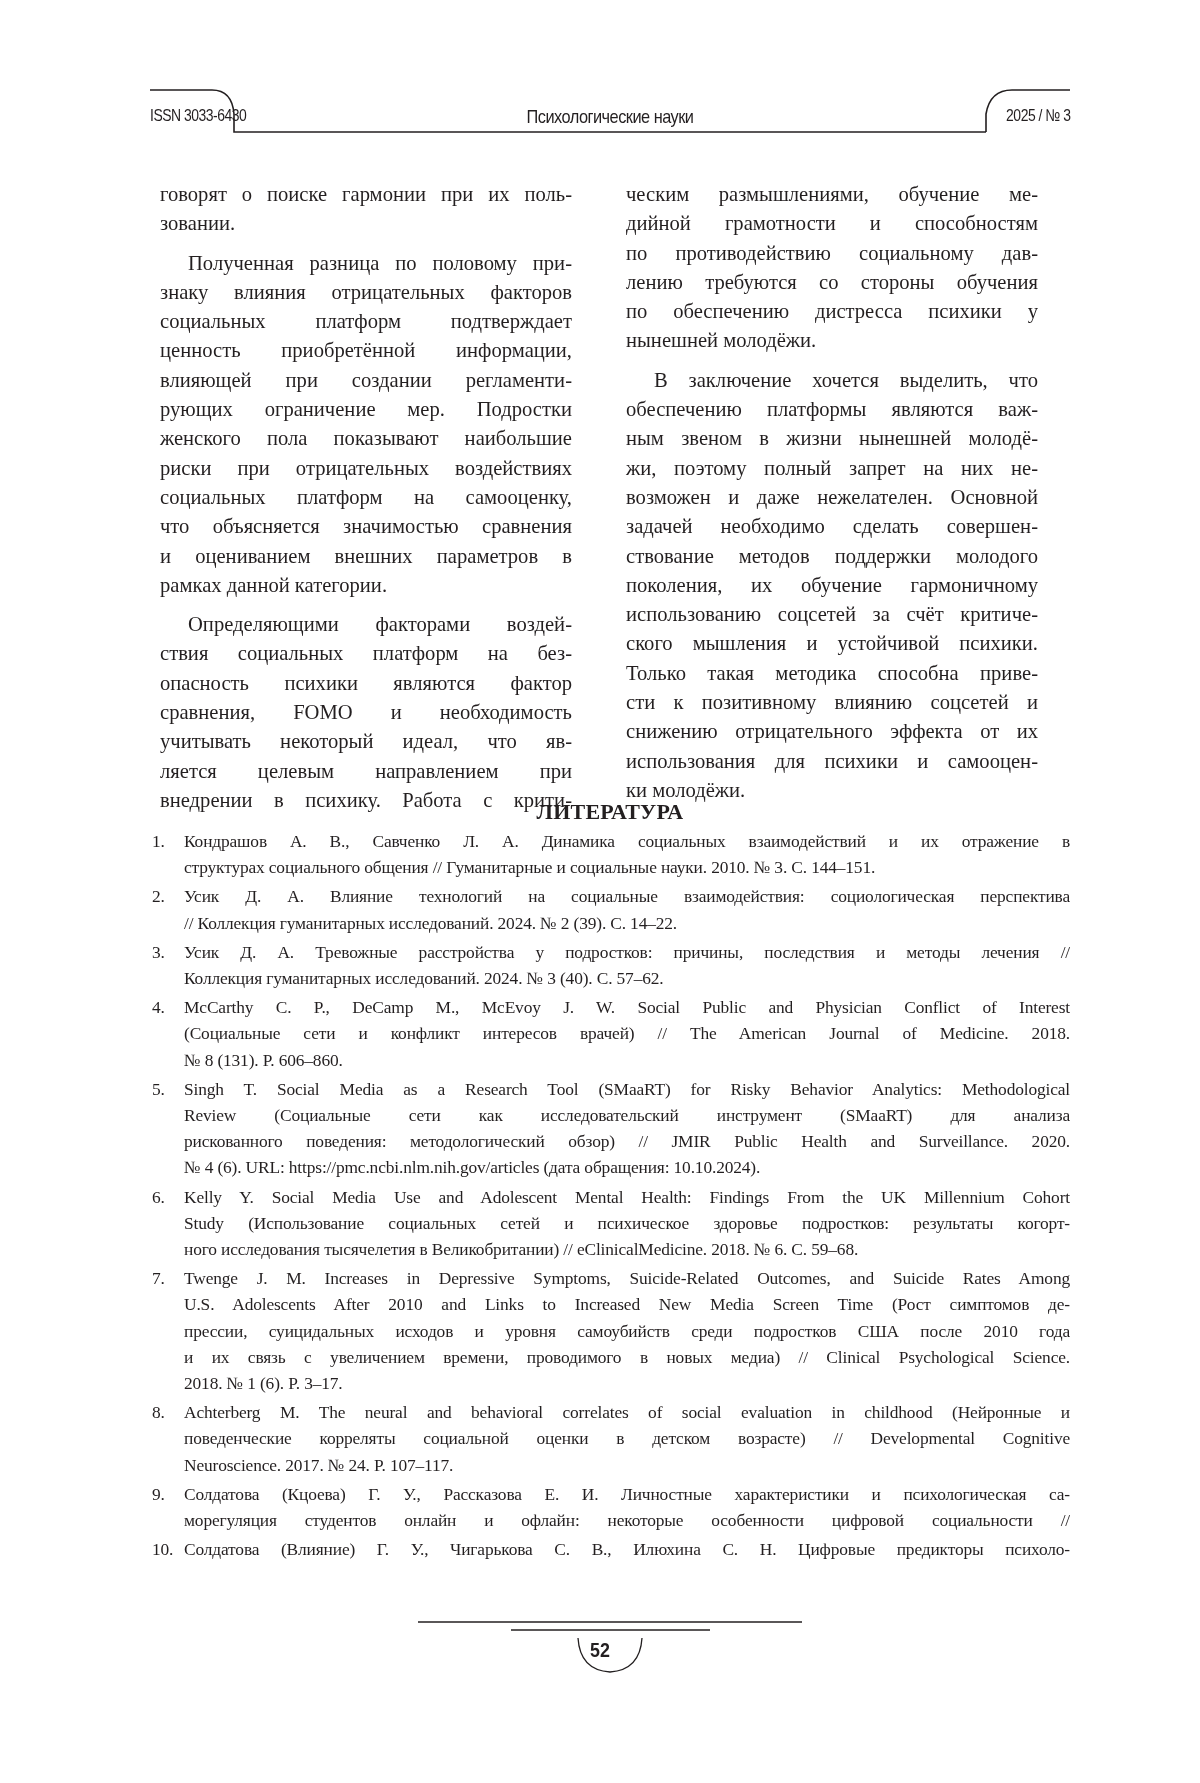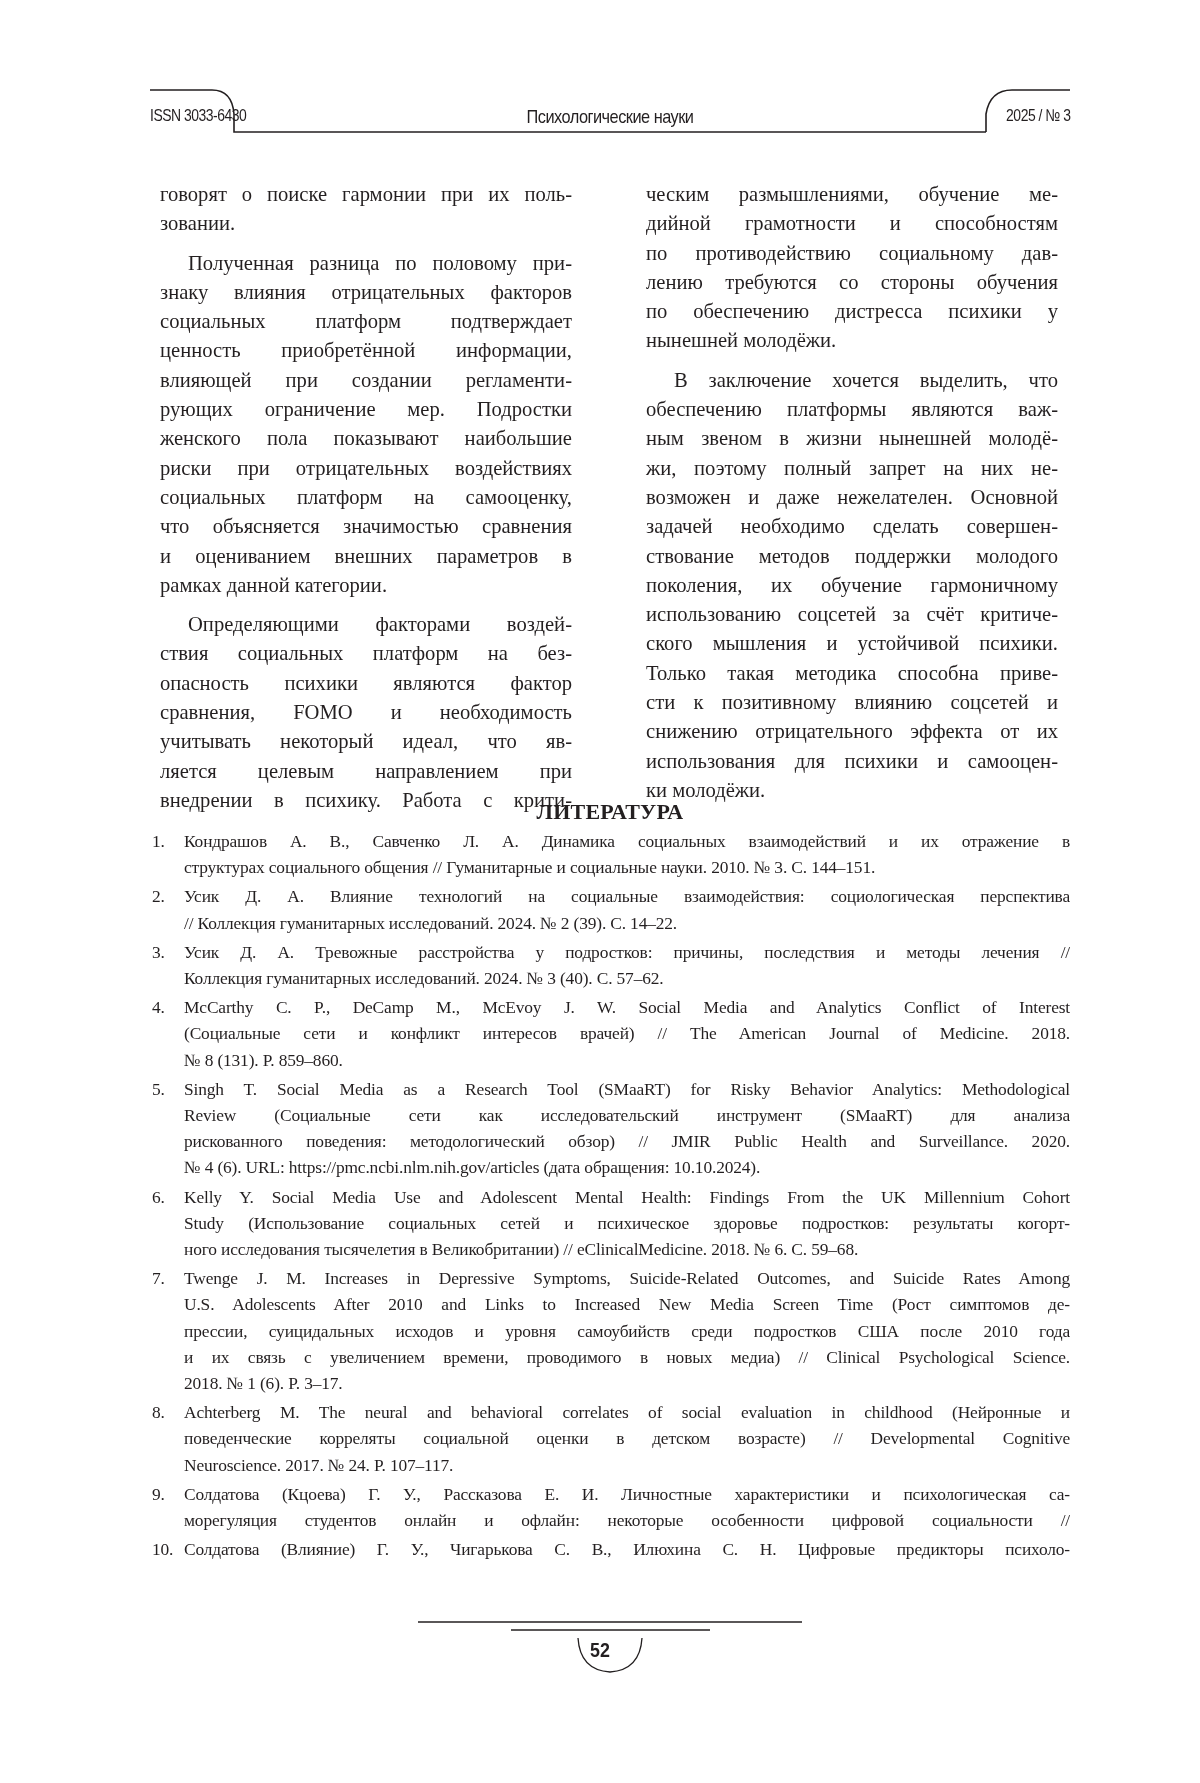--- a/index.html
+++ b/index.html
@@ -10,21 +10,21 @@
   .header svg.hdr-lines { position: absolute; left: 0; top: 0; width: 920px; height: 50px; overflow: visible; }
   .hdr-text { position: absolute; top: 16px; font-family: "Liberation Sans", sans-serif; font-size: 17px; color: #231f20; letter-spacing: -0.6px; transform: scaleX(0.82); white-space: nowrap; }
   .hdr-issn { left: 0; transform-origin: left center; }
   .hdr-title { left: 0; width: 920px; text-align: center; font-size: 19px; transform: scaleX(0.86); transform-origin: center center; }
   .hdr-issue { right: 0; transform-origin: right center; }
 
   
   .columns { position: absolute; left: 150px; top: 170px; width: 918px; height: 620px; }
   .col { position: absolute; top: 0; width: 432px; font-family: "Liberation Serif", serif; font-size: 20.6px; line-height: 29.3px; text-align: justify; text-align-last: left; }
   .col-left { left: 0; }
-  .col-right { left: 486px; }
+  .col-right { left: 466px; }
   .col p { margin: 10px; }
   .line { display: block; text-align: justify; text-align-last: justify; white-space: nowrap; }
   .line.last { text-align-last: left; }
   .line.first-indent { padding-left: 28px; }
 
   
   .refs { position: absolute; left: 150px; top: 800px; width: 920px; }
   .refs-title { text-align: center; font-family: "Liberation Serif", serif; font-weight: bold; font-size: 22px; letter-spacing: 0.2px; margin: 0 0 4px 0; line-height: 24px; }
   .ref { position: relative; padding-left: 34px; font-family: "Liberation Serif", serif; font-size: 17.4px; line-height: 26.2px; margin-bottom: 0px; letter-spacing: -0.15px; }
   .ref-num { position: absolute; left: 2px; top: 0; }
@@ -131,23 +131,23 @@
       <div class="ref">
         <span class="ref-num">3.</span>
         <div class="ref-body">
           <span class="rl">Усик Д. А. Тревожные расстройства у подростков: причины, последствия и методы лечения //</span>
           <span class="rl last">Коллекция гуманитарных исследований. 2024. № 3 (40). С. 57–62.</span>
         </div>
       </div>
       <div class="ref">
         <span class="ref-num">4.</span>
         <div class="ref-body">
-          <span class="rl">McCarthy C. P., DeCamp M., McEvoy J. W. Social Media and Analytics Conflict of Interest</span>
+          <span class="rl">McCarthy C. P., DeCamp M., McEvoy J. W. Social Public and Physician Conflict of Interest</span>
           <span class="rl">(Социальные сети и конфликт интересов врачей) // The American Journal of Medicine. 2018.</span>
-          <span class="rl last">№ 8 (131). P. 859–860.</span>
+          <span class="rl last">№ 8 (131). P. 606–860.</span>
         </div>
       </div>
       <div class="ref">
         <span class="ref-num">5.</span>
         <div class="ref-body">
           <span class="rl">Singh T. Social Media as a Research Tool (SMaaRT) for Risky Behavior Analytics: Methodological</span>
           <span class="rl">Review (Социальные сети как исследовательский инструмент (SMaaRT) для анализа</span>
           <span class="rl">рискованного поведения: методологический обзор) // JMIR Public Health and Surveillance. 2020.</span>
           <span class="rl last">№ 4 (6). URL: https://pmc.ncbi.nlm.nih.gov/articles (дата обращения: 10.10.2024).</span>
         </div>

